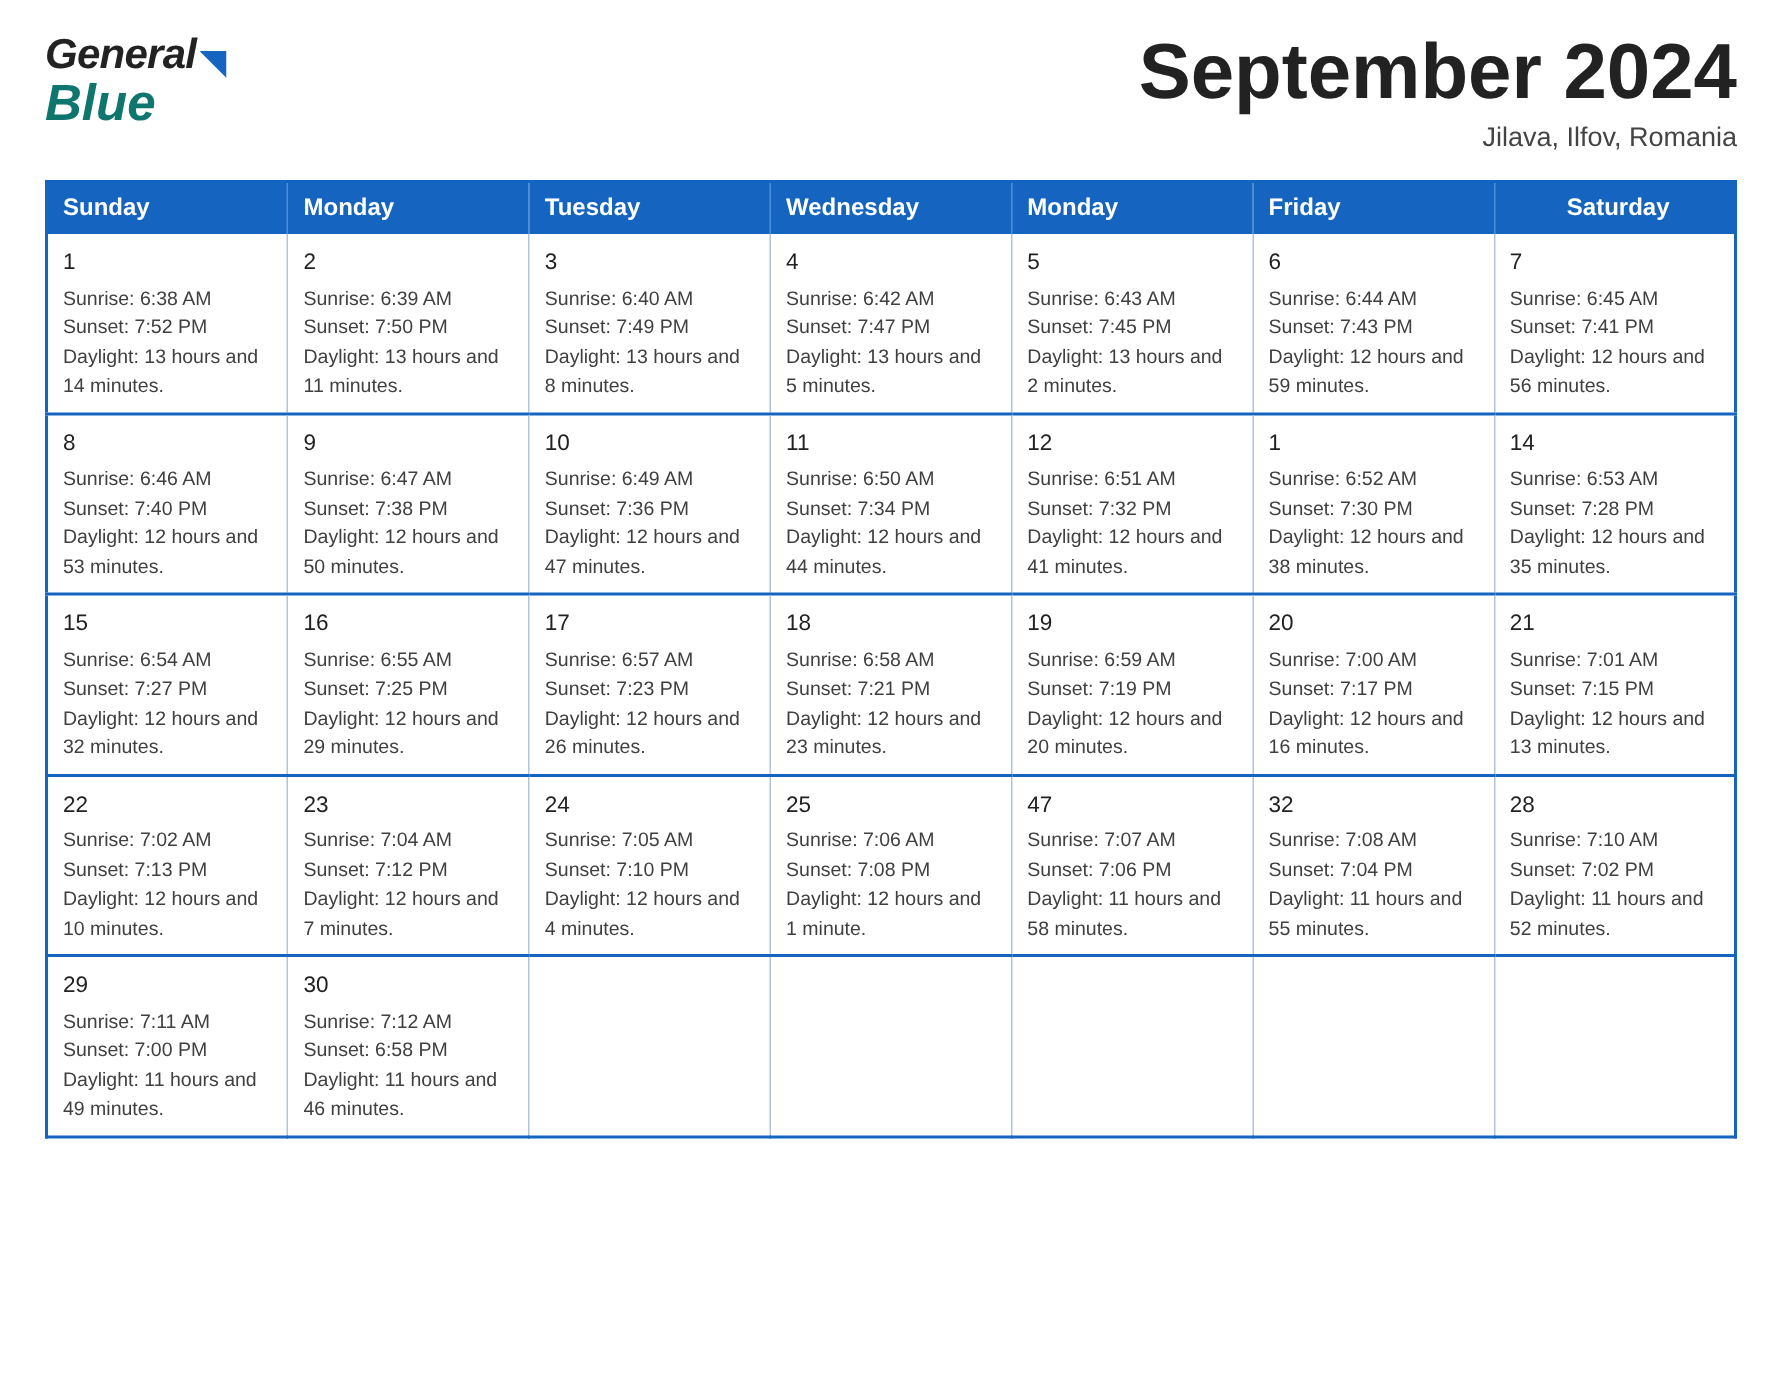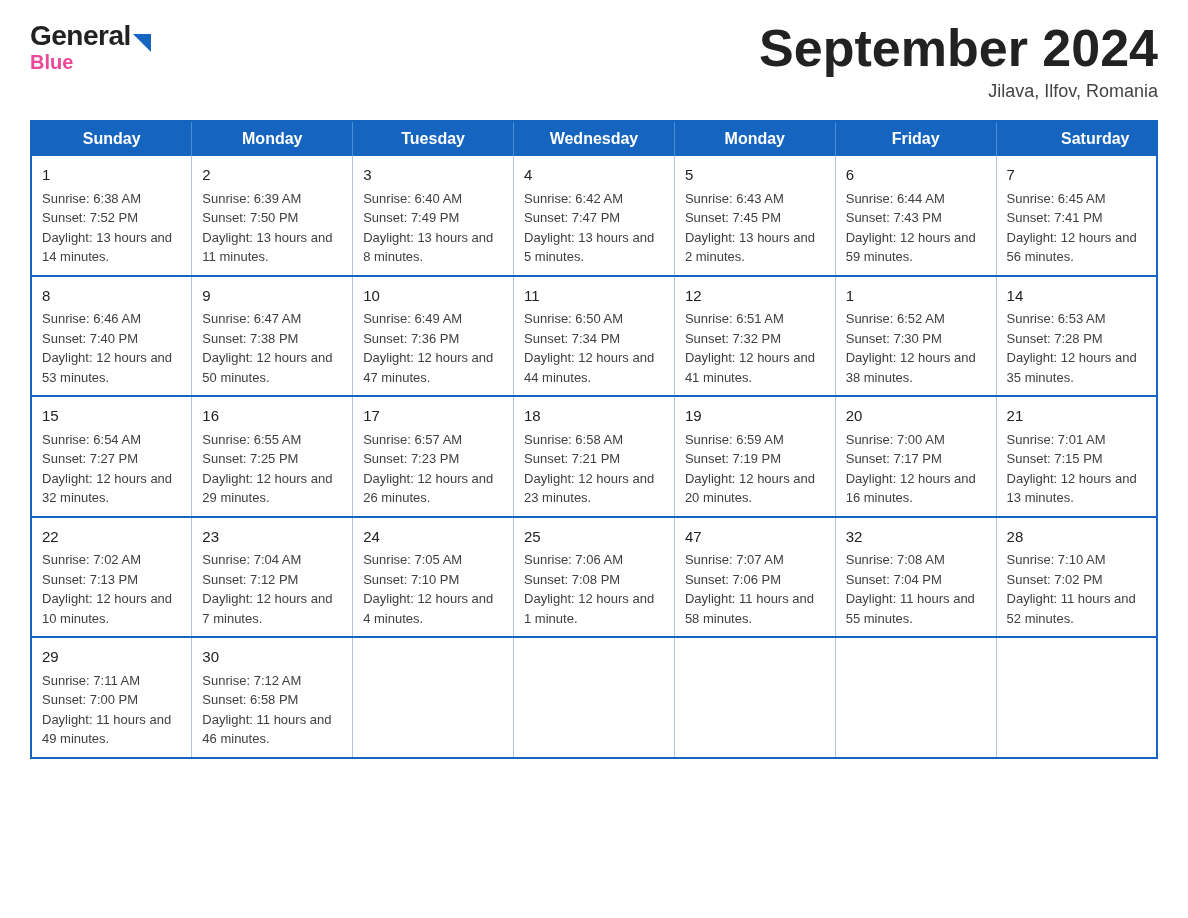--- a/index.html
+++ b/index.html
@@ -24,29 +24,30 @@
     }
     .logo-text-general {
       font-size: 28px;
       font-weight: bold;
       color: #222;
       letter-spacing: -0.5px;
     }
     .logo-block {
       display: flex;
       flex-direction: column;
+      font-style: italic;
     }
     .logo-top-row {
       display: flex;
       align-items: flex-end;
     }
     .logo-bottom {
-      font-size: 20px;
+      font-size: 34px;
       font-weight: bold;
-      color: #ec4899;
+      color: #0f766e;
       line-height: 1;
     }
     .title-block {
       text-align: right;
       margin-left: 12px;
     }
     .title-main {
       font-size: 52px;
       font-weight: 900;
       color: #222;
@@ -61,21 +62,21 @@
       width: 100%;
       border-collapse: collapse;
       border: 2px solid #1565c0;
     }
     .calendar th {
       background: #1565c0;
       color: #fff;
       font-size: 16px;
       font-weight: bold;
       padding: 8px 10px;
-      text-align: center;
+      text-align: left;
       border-right: 1px solid #4a90d9;
     }
     .calendar th:last-child { border-right: none; padding-left: 48px; }
     .calendar td {
       vertical-align: top;
       padding: 8px 10px;
       border-right: 1px solid #b0c4de;
       border-bottom: 2px solid #1565c0;
       width: 14.28%;
       font-size: 13px;

